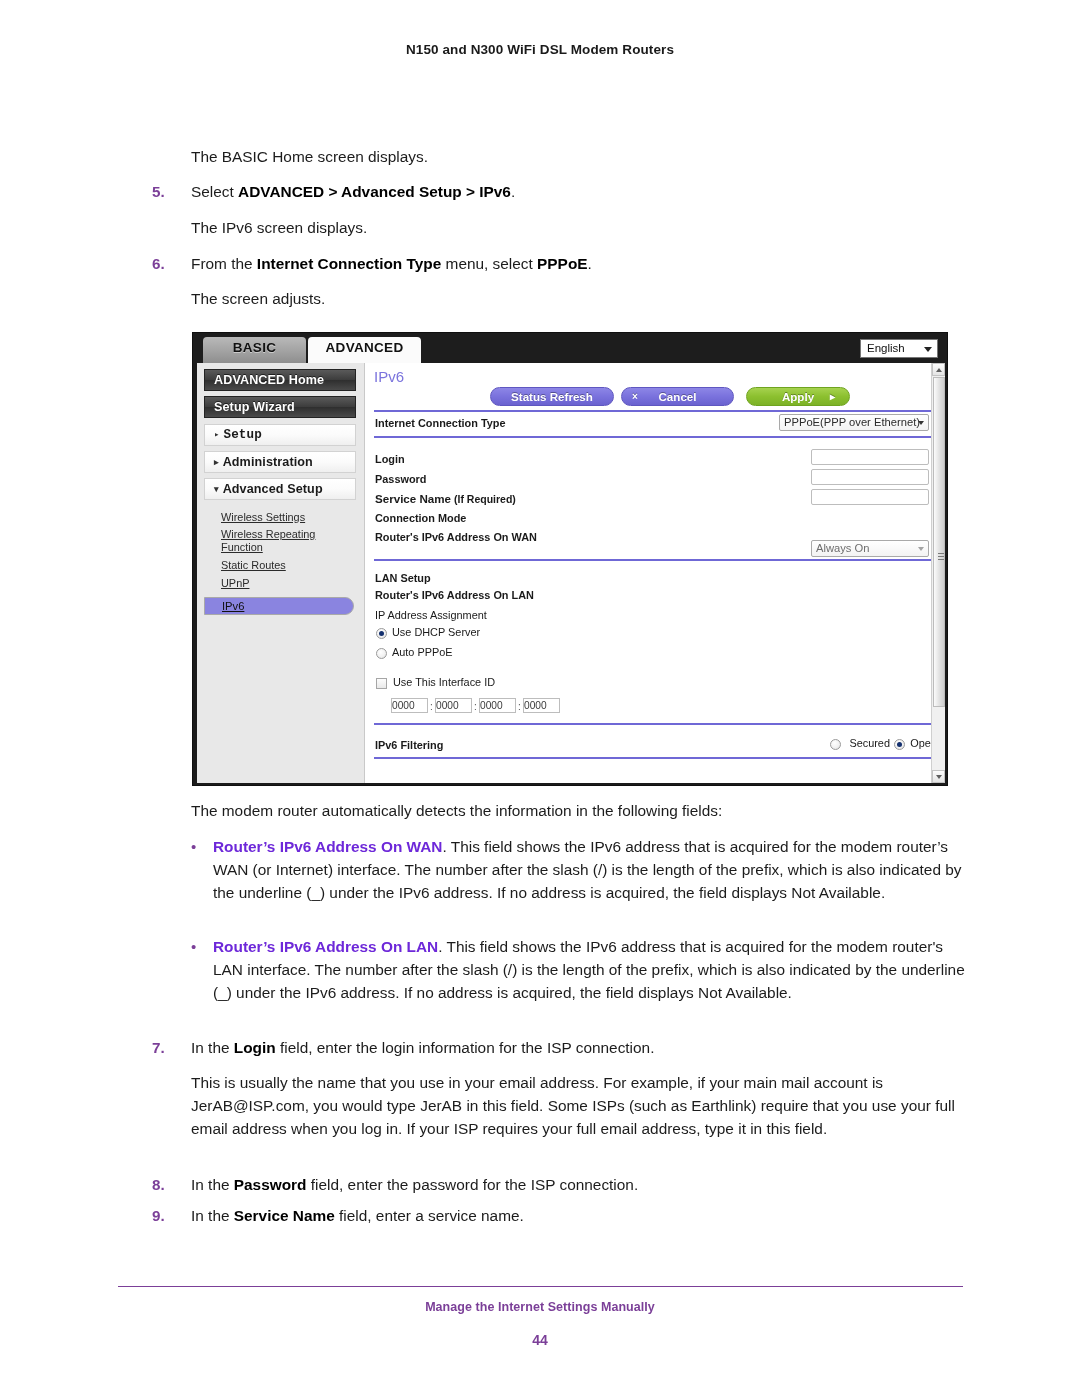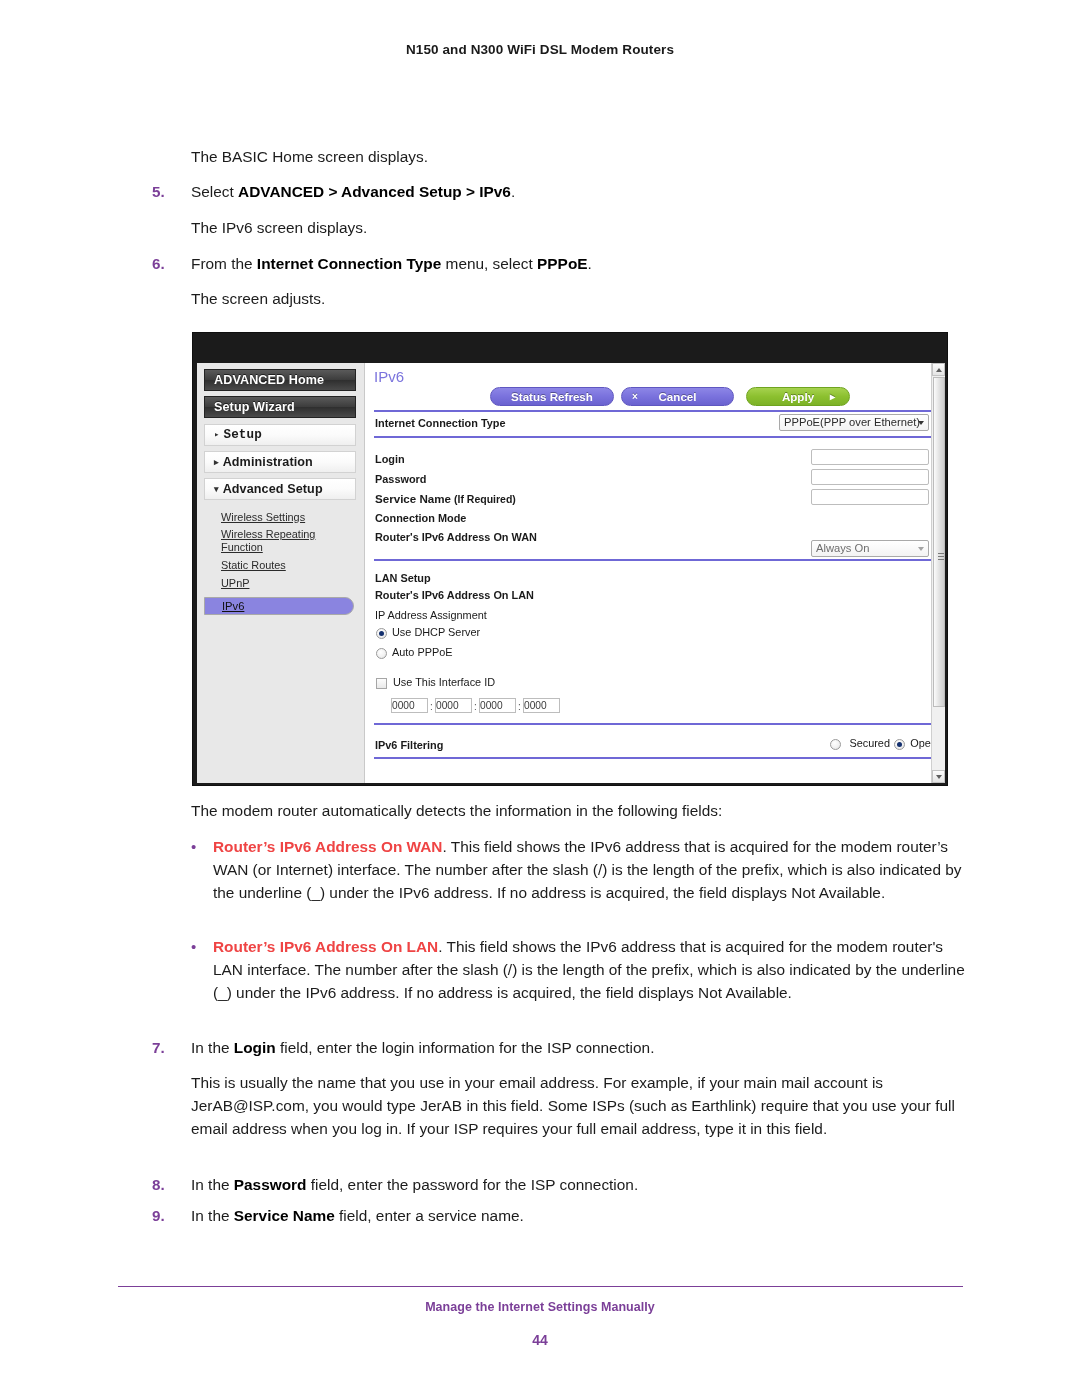--- a/index.html
+++ b/index.html
@@ -97,21 +97,21 @@
     display: flex;
   }
   .bullet-dot {
     width: 22px;
     flex: none;
     color: #7b3f98;
     font-size: 15px;
     line-height: 22.8px;
   }
   .bullet-text { flex: 1; }
-  .bullet-text b { font-weight: bold; color: #ef4444; }
+  .bullet-text b { font-weight: bold; color: #6d28d9; }
 
   
   .shot {
     position: absolute;
     left: 192px;
     top: 332px;
     width: 756px;
     height: 454px;
     background: #1b1b1b;
     border: 1px solid #0f0f0f;
@@ -452,20 +452,28 @@
 
 <div class="step-row" style="top:253px;">
   <span class="step-num">6.</span>
   <span class="step-text"><span>From the </span><b>Internet Connection Type</b><span> menu, select </span><b>PPPoE</b><span>.</span></span>
 </div>
 
 <div class="body-block" style="top:288px;">The screen adjusts.</div>
 
 <div class="shot">
 
+  <div class="shot-topbar">
+    <div class="tab tab-basic">BASIC</div>
+    <div class="tab tab-advanced">ADVANCED</div>
+    <div class="lang-select">
+      <span>English</span>
+      <span class="caret"></span>
+    </div>
+  </div>
 
   <div class="shot-body">
 
     <div class="sidebar">
       <div class="sb-btn sb-dark" style="top:6px;"><span>ADVANCED Home</span></div>
       <div class="sb-btn sb-dark" style="top:33px;"><span>Setup Wizard</span></div>
       <div class="sb-btn sb-light" style="top:61px;font-family:Liberation Mono, monospace;"><span class="arrow">▸</span><span>Setup</span></div>
       <div class="sb-btn sb-light" style="top:88px;"><span class="arrow">▸</span><span>Administration</span></div>
       <div class="sb-btn sb-light" style="top:115px;"><span class="arrow">▾</span><span>Advanced Setup</span></div>
 

